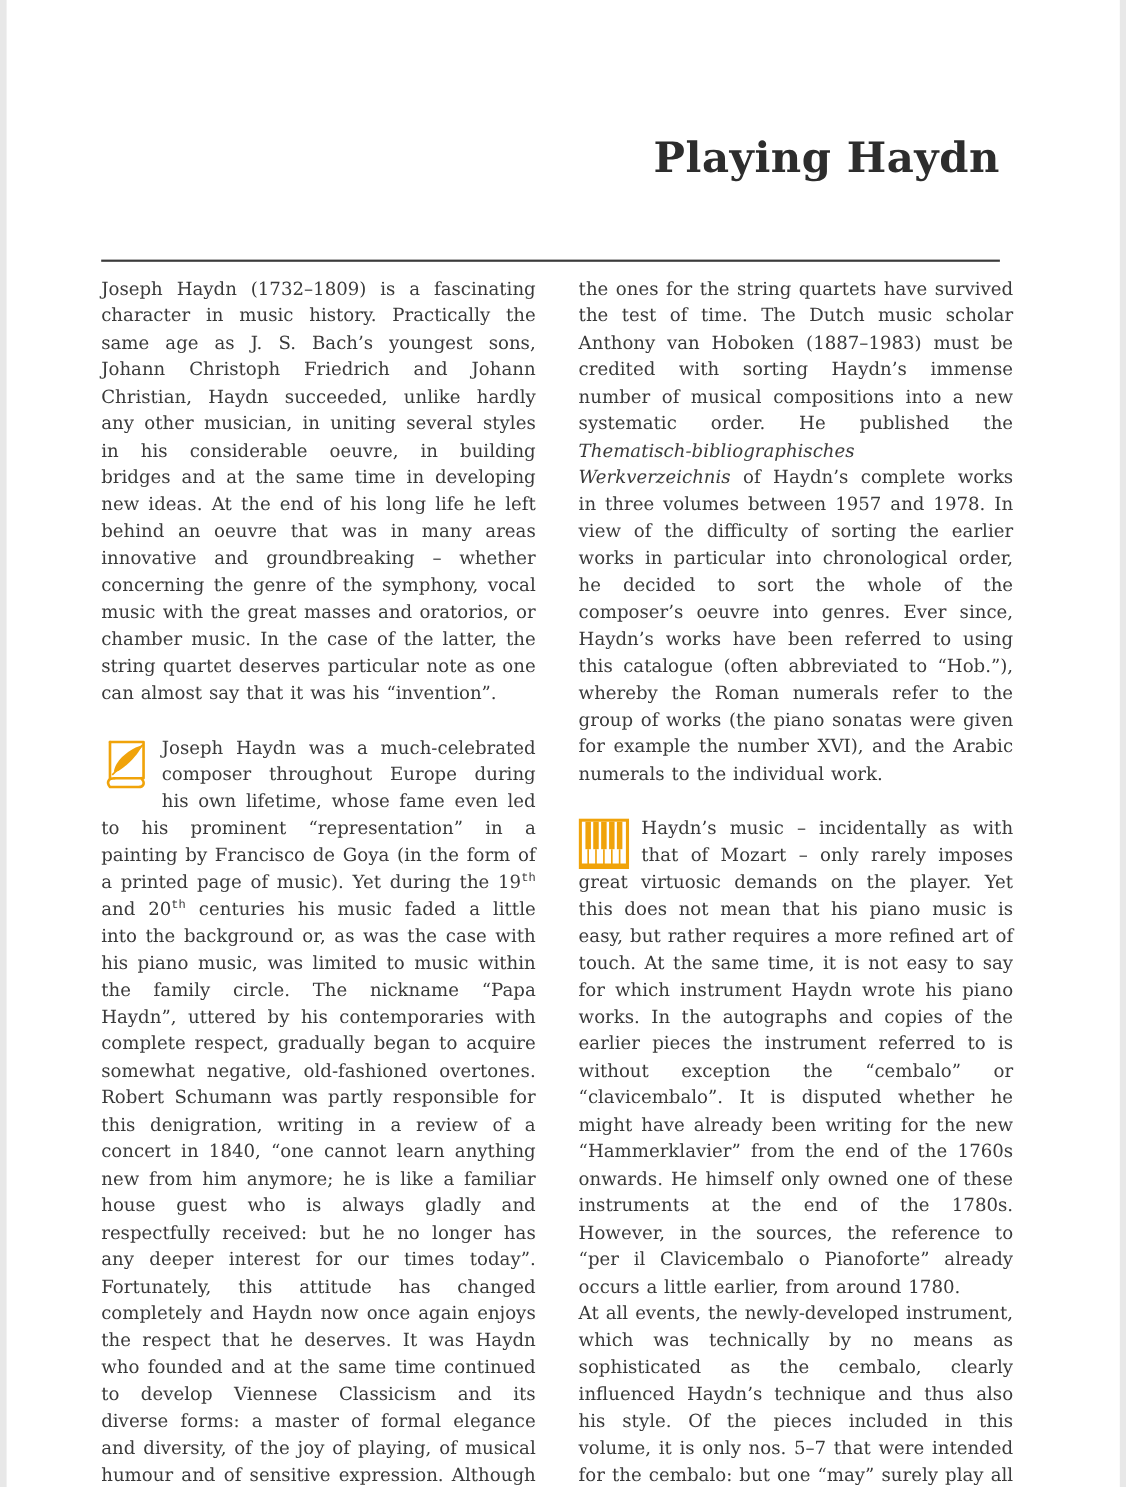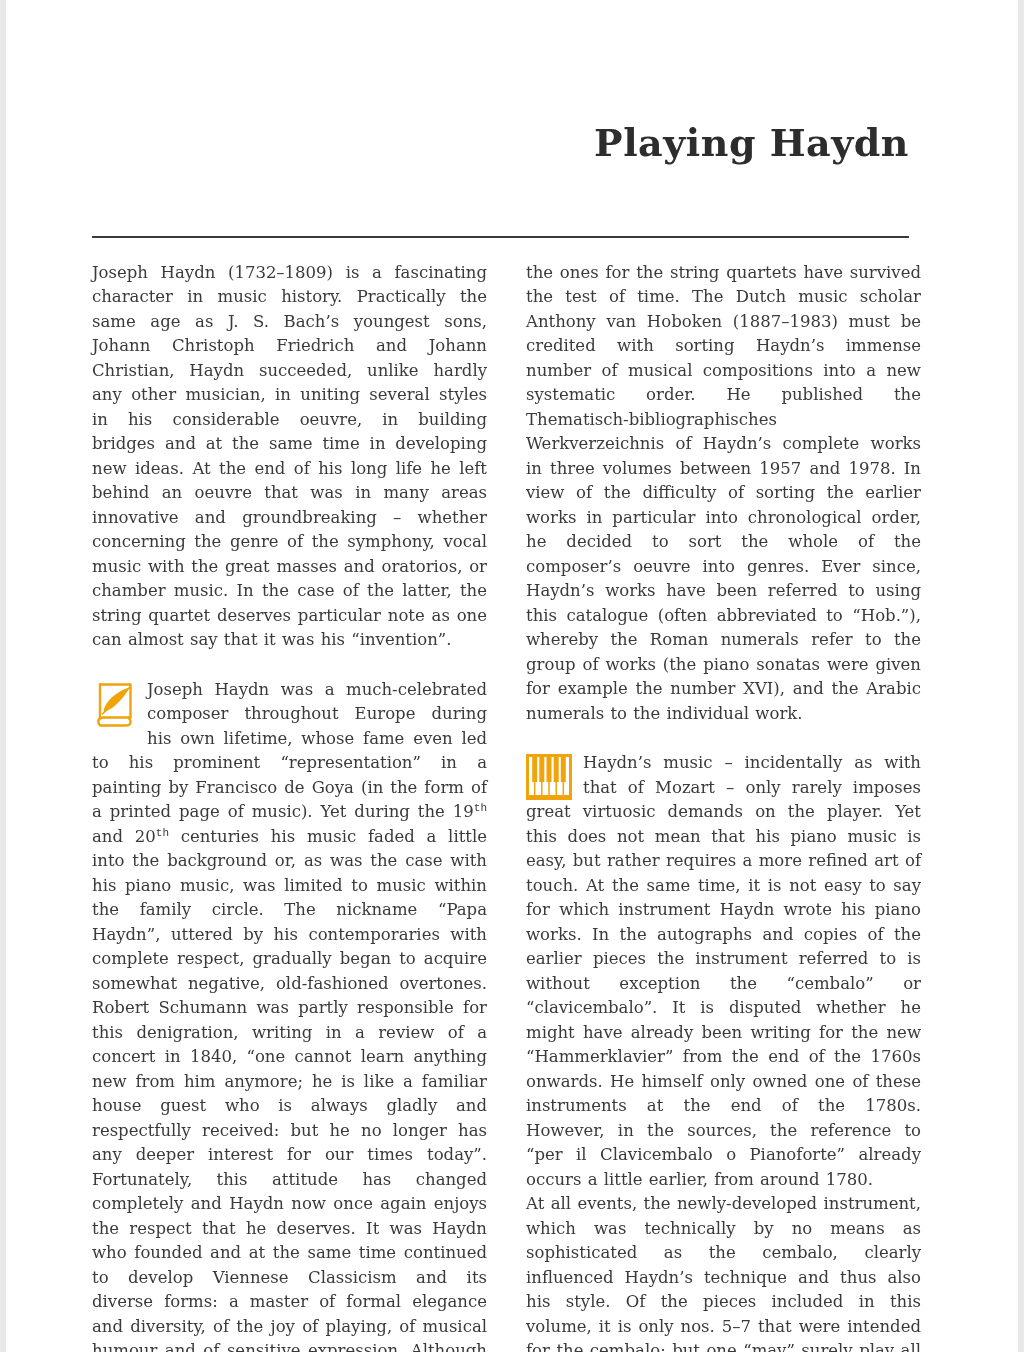--- a/index.html
+++ b/index.html
@@ -38,36 +38,36 @@
   .col {
     width: 395px;
     flex: 0 0 395px;
     text-align: justify;
     font-size: 16.5px;
     line-height: 24.5px;
     word-spacing: 1px;
     hyphens: auto;
     -webkit-hyphens: auto;
   }
-  .col p { margin: 10px 0 25px 0; }
+  .col p { margin: 0 0 25px 0; }
   .col p.no-gap { margin-top: -25px; }
   .col p:last-child { margin-bottom: 0; }
   .para-icon {
     float: left;
     margin: 3px 11px 0 0;
     line-height: 0;
   }
   .para-icon svg { display: block; }
   sup {
     font-size: 11px;
     line-height: 0;
     vertical-align: super;
     font-family: Liberation Mono, monospace;
   }
-  .em { }
+  .em { font-style: italic; }
 </style>
 </head>
 <body>
 
 <div class="page">
 
   <h1 class="title">Playing Haydn</h1>
 
   <hr class="rule">
 

